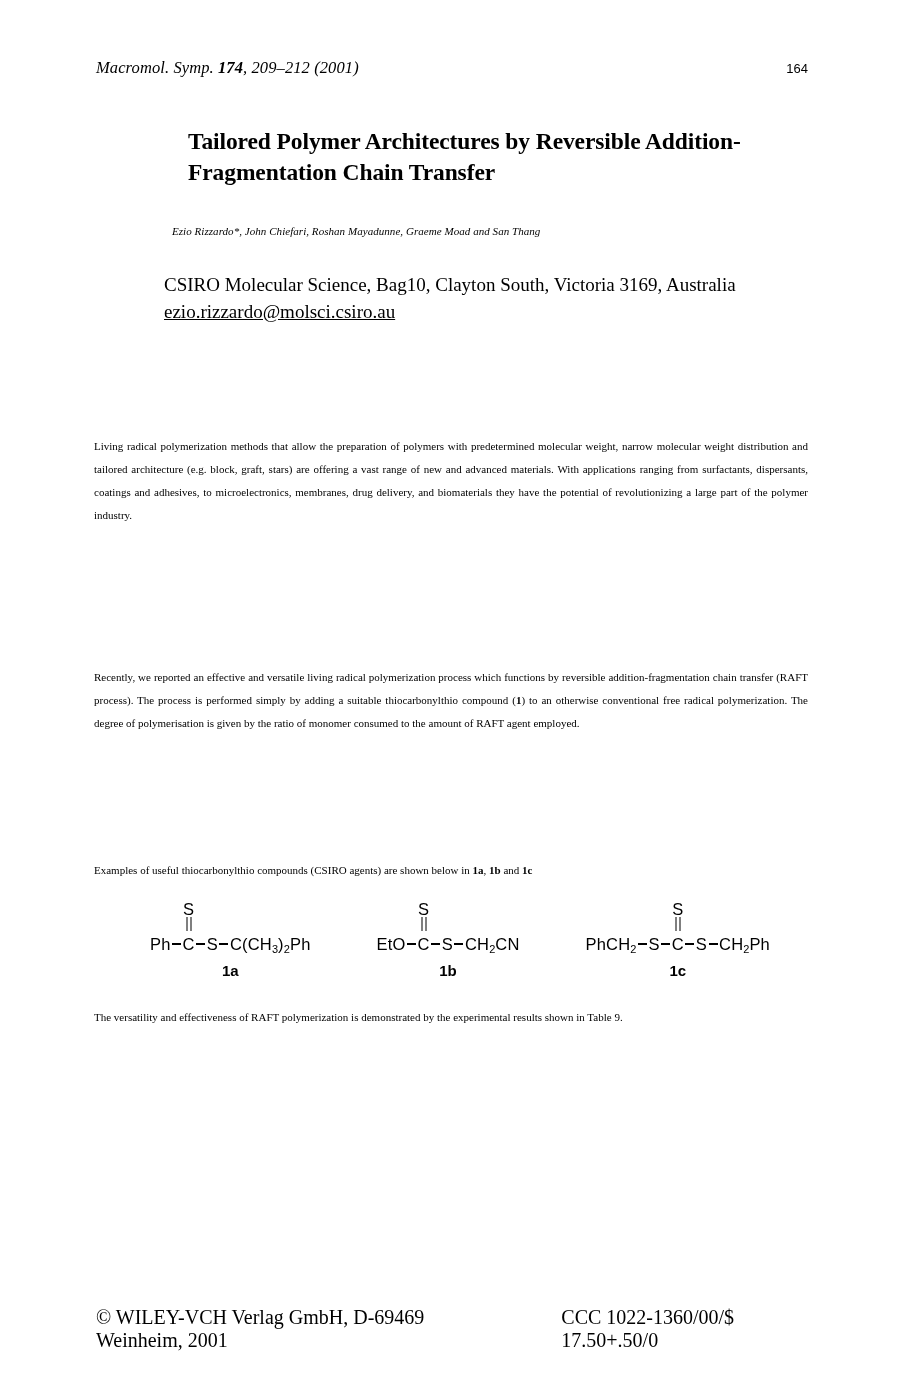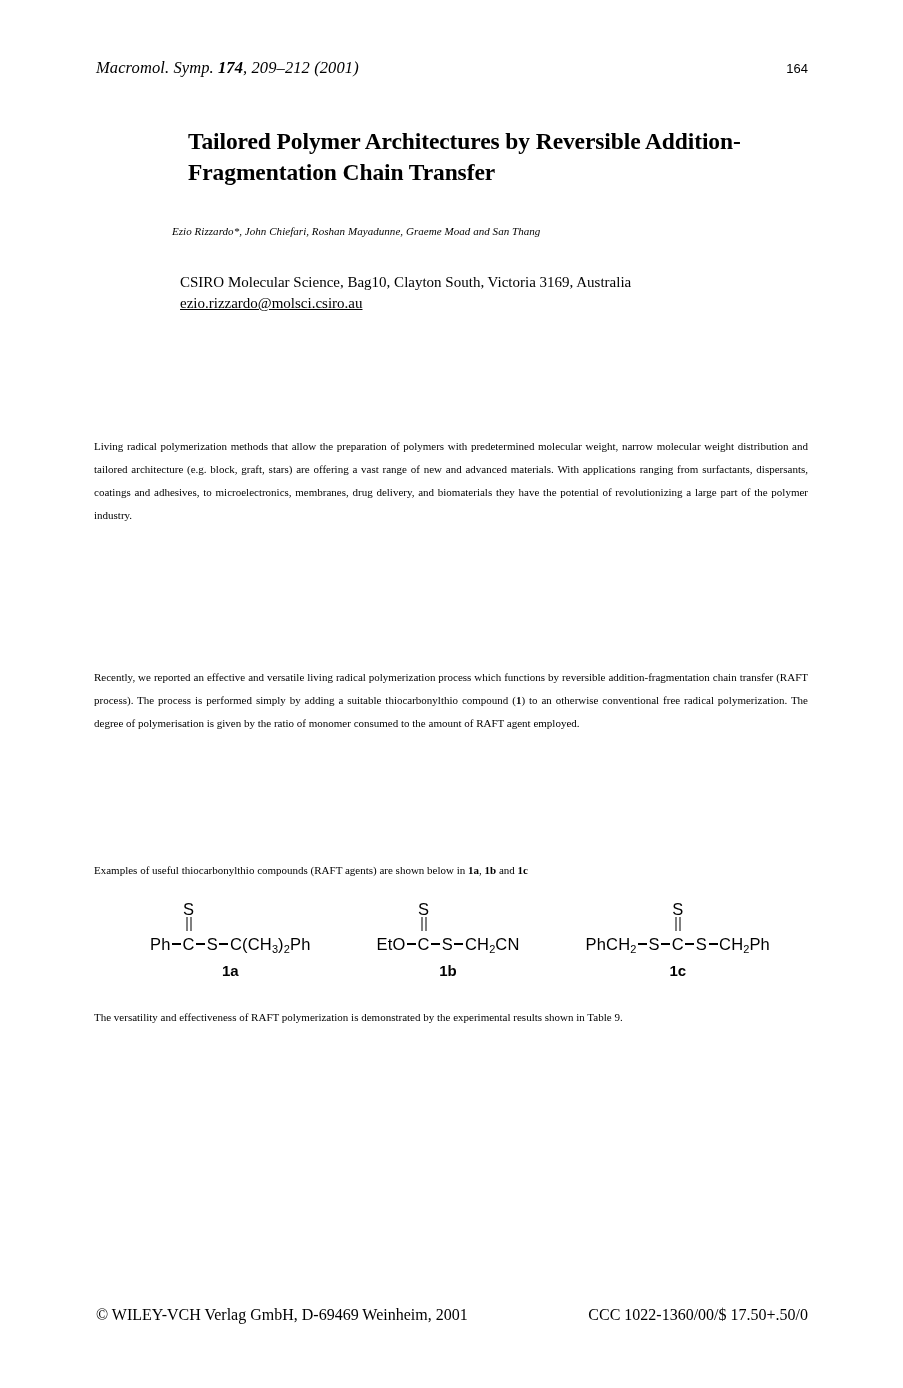--- a/index.html
+++ b/index.html
@@ -64,24 +64,24 @@
     position: absolute;
     left: 172px;
     top: 225px;
     width: 680px;
     font-style: italic;
     font-size: 11px;
     letter-spacing: 0.05px;
   }
   .affiliation {
     position: absolute;
-    left: 180px;
+    left: 164px;
     top: 272px;
     width: 680px;
-    font-size: 15px;
+    font-size: 19px;
     line-height: 1.42;
   }
   .email {
     text-decoration: underline;
   }
 
   
   .body-block {
     position: absolute;
     left: 94px;
@@ -186,21 +186,21 @@
   }
 
   
   .footer {
     position: absolute;
     left: 96px;
     top: 1306px;
     width: 716px;
     display: flex;
     justify-content: space-between;
-    font-size: 16px;
+    font-size: 20px;
   }
   .footer-right { padding-right: 4px; margin-left: 48px; }
 </style>
 </head>
 <body>
 
 <div class="page">
 
   <div class="running-head">
     <div class="journal-ref"><span>Macromol. Symp.</span> <b>174</b><span>, 209–212 (2001)</span></div>
@@ -213,21 +213,21 @@
 
   <div class="affiliation">
     <span>CSIRO Molecular Science, Bag10, Clayton South, Victoria 3169, Australia</span><br>
     <span class="email">ezio.rizzardo@molsci.csiro.au</span>
   </div>
 
   <p class="body-block p1">Living radical polymerization methods that allow the preparation of polymers with predetermined molecular weight, narrow molecular weight distribution and tailored architecture (e.g. block, graft, stars) are offering a vast range of new and advanced materials. With applications ranging from surfactants, dispersants, coatings and adhesives, to microelectronics, membranes, drug delivery, and biomaterials they have the potential of revolutionizing a large part of the polymer industry.</p>
 
   <p class="body-block p2"><span>Recently, we reported an effective and versatile living radical polymerization process which functions by reversible addition-fragmentation chain transfer  (RAFT process).  The process is performed simply by adding a suitable thiocarbonylthio compound (</span><b>1</b><span>) to an otherwise conventional free radical polymerization.  The degree of polymerisation is given by the ratio of monomer consumed to the amount of RAFT agent employed.</span></p>
 
-  <p class="body-block p3"><span>Examples of useful thiocarbonylthio compounds (RAFT agents) are shown below in </span><b>1a</b><span>, </span><b>1b</b><span> and </span><b>1c</b></p>
+  <p class="body-block p3"><span>Examples of useful thiocarbonylthio compounds (CSIRO agents) are shown below in </span><b>1a</b><span>, </span><b>1b</b><span> and </span><b>1c</b></p>
 
   <div class="structures">
 
     <div class="structure">
       <div class="struct-body">
         <span class="chain">
             <span>Ph</span>
             <span class="bond"></span>
             <span class="cs-group"><span class="cs-sulfur">S</span><span class="dbl-bond">
                 <i></i>

